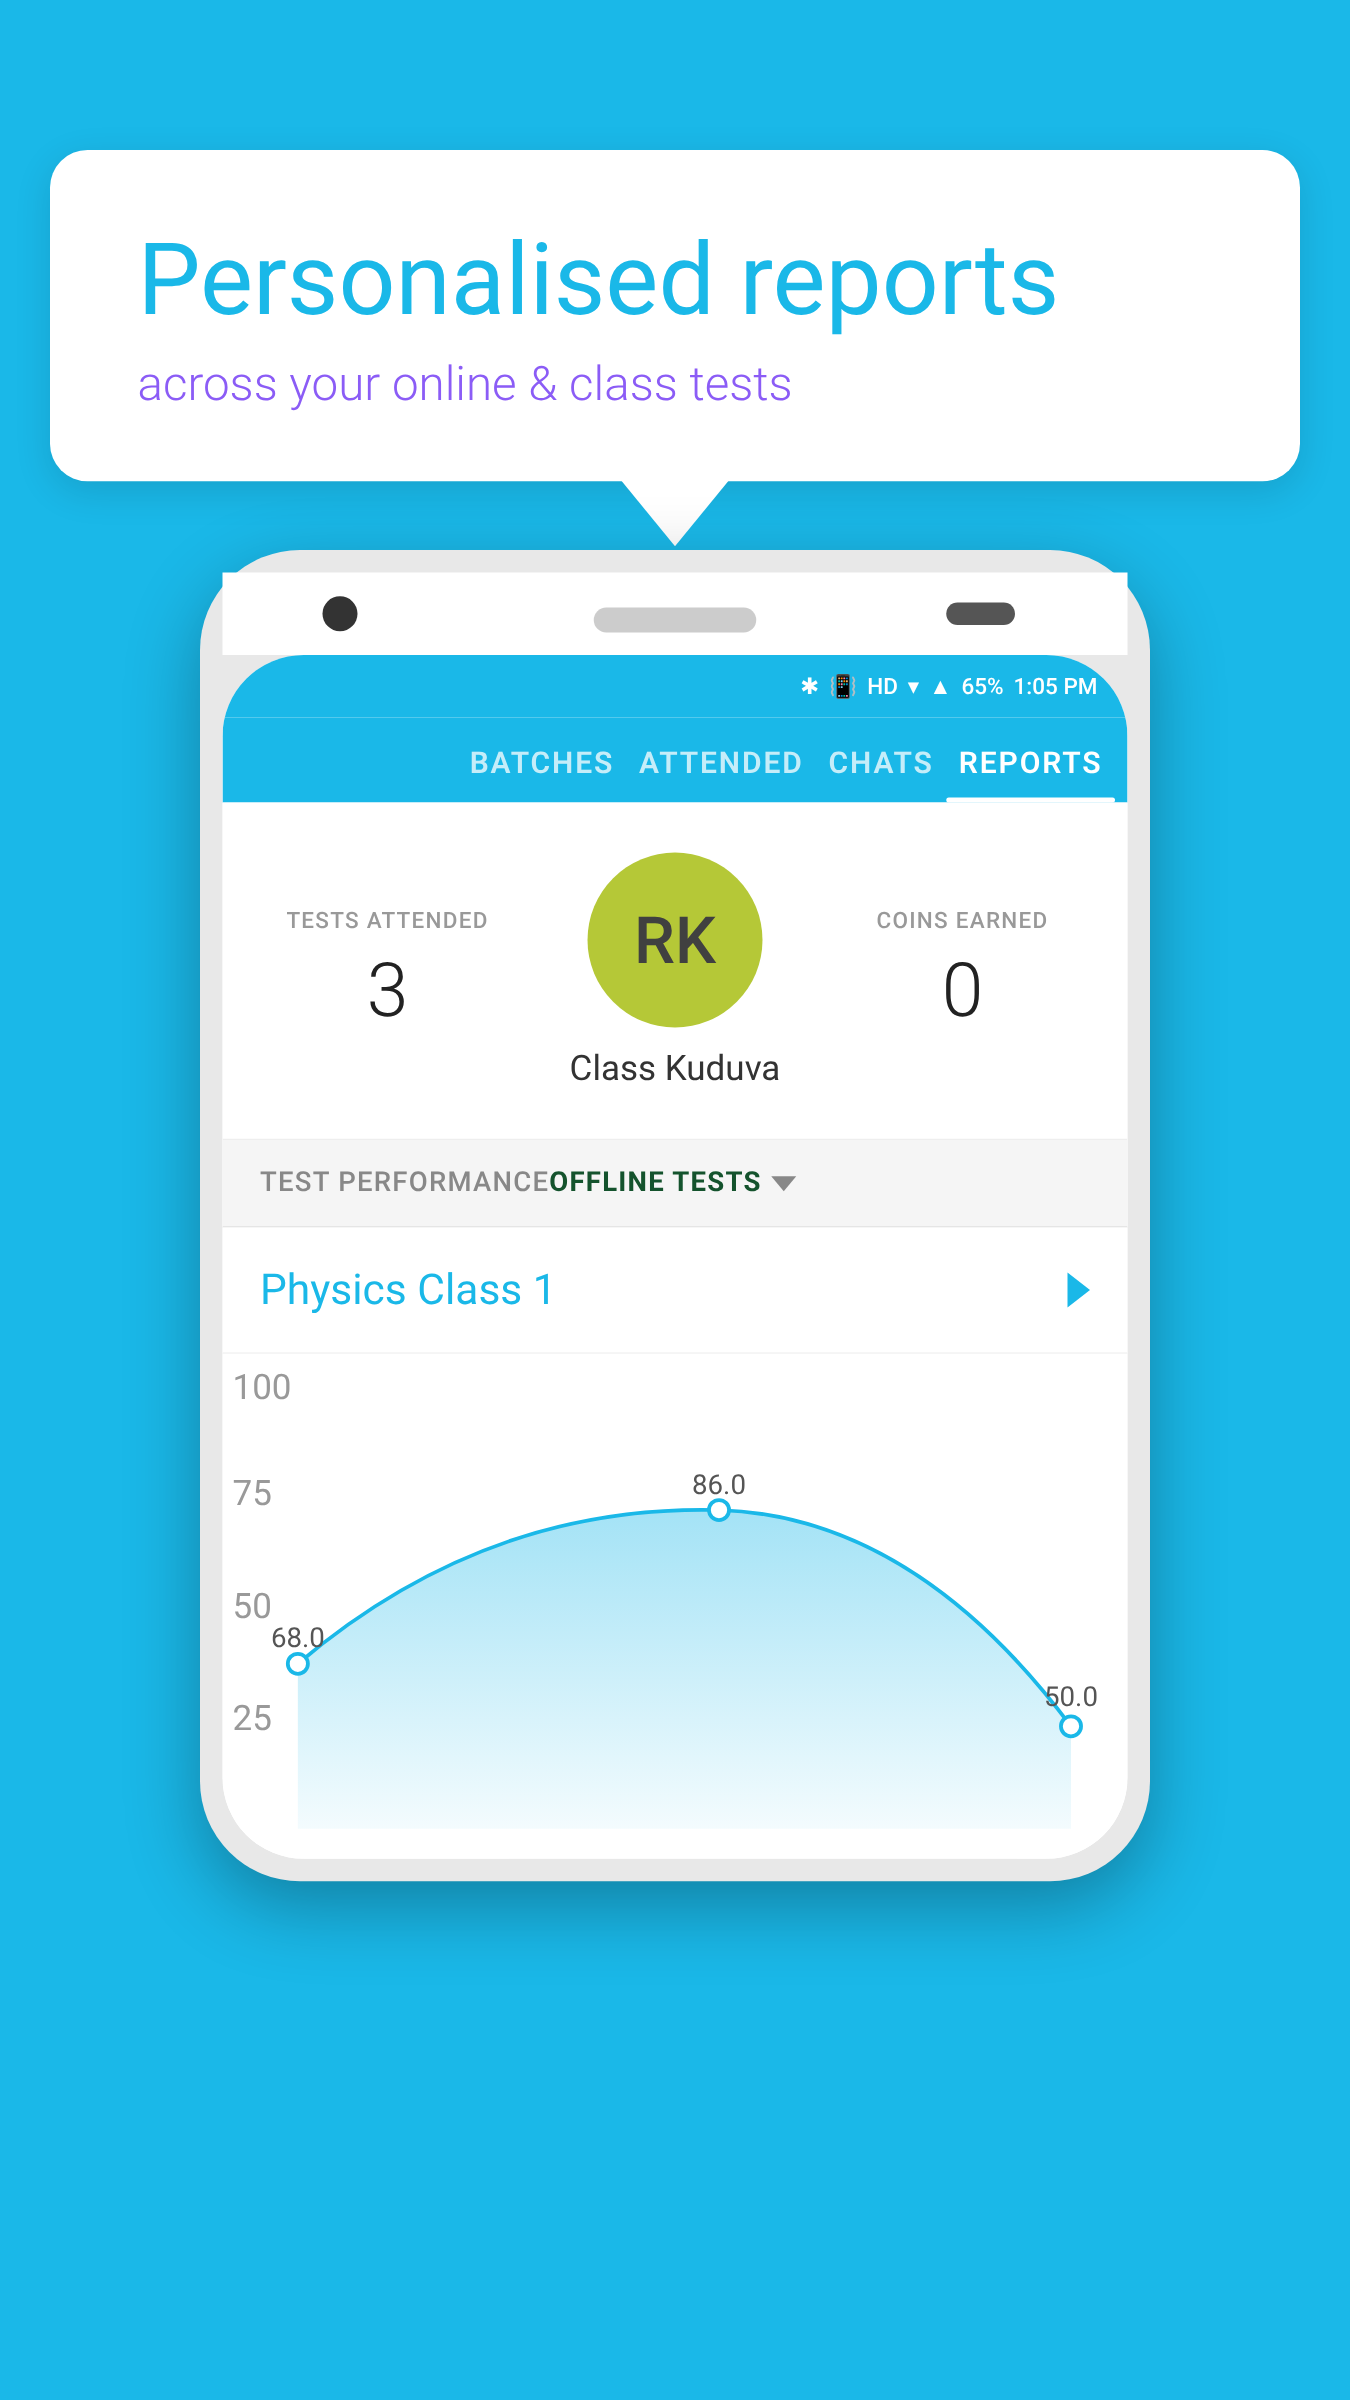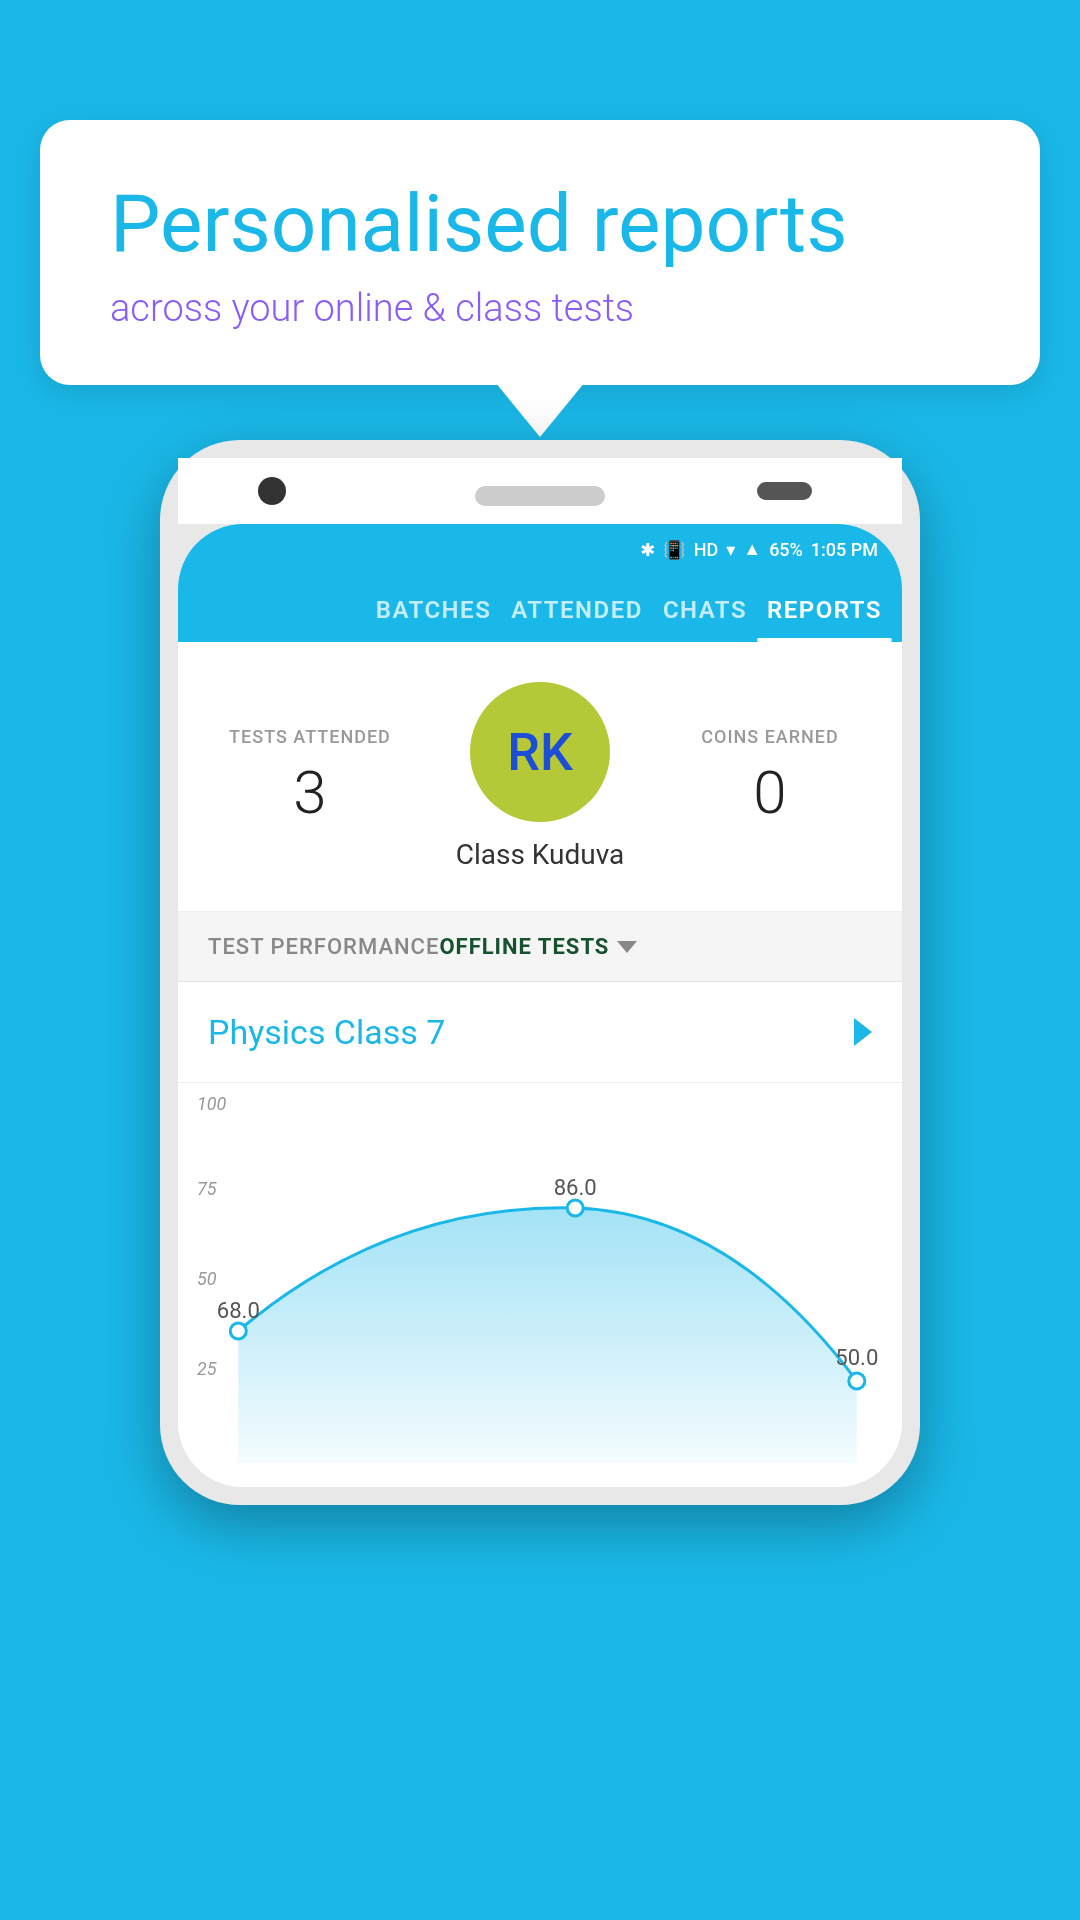--- a/index.html
+++ b/index.html
@@ -205,21 +205,21 @@
     }
 
     .avatar {
       width: 140px;
       height: 140px;
       background: #b5c837;
       border-radius: 50%;
       display: flex;
       align-items: center;
       justify-content: center;
-      color: #1d4ed8;
+      color: #404040;
       font-size: 52px;
       font-weight: 500;
     }
 
     .user-name {
       font-size: 28px;
       color: #333;
       font-weight: 400;
     }
 
@@ -287,24 +287,23 @@
       background: white;
       padding: 20px 10px 0;
       flex: 1;
       min-height: 380px;
       position: relative;
       overflow: hidden;
     }
 
     .chart-y-label {
       position: absolute;
-      left: 19px;
-      font-size: 18px;
+      left: 8px;
+      font-size: 28px;
       color: #999;
-      font-style: italic;
     }
 
     .chart-svg {
       width: 100%;
       height: 380px;
     }
   </style>
 </head>
 <body>
 
@@ -370,21 +369,21 @@
 
       <div class="section-header">
         <div class="section-label">TEST PERFORMANCE</div>
         <div class="dropdown-btn">
           <span>OFFLINE TESTS</span>
           <div class="chevron-down"></div>
         </div>
       </div>
 
       <div class="class-row">
-        <div class="class-name">Physics Class 7</div>
+        <div class="class-name">Physics Class 1</div>
         <div class="chevron-right"></div>
       </div>
 
       <div class="chart-area">
         <span class="chart-y-label" style="top: 10px;">100</span>
         <span class="chart-y-label" style="top: 95px;">75</span>
         <span class="chart-y-label" style="top: 185px;">50</span>
         <span class="chart-y-label" style="top: 275px;">25</span>
         <svg class="chart-svg" viewBox="0 0 700 380" preserveAspectRatio="none">
           <defs>

